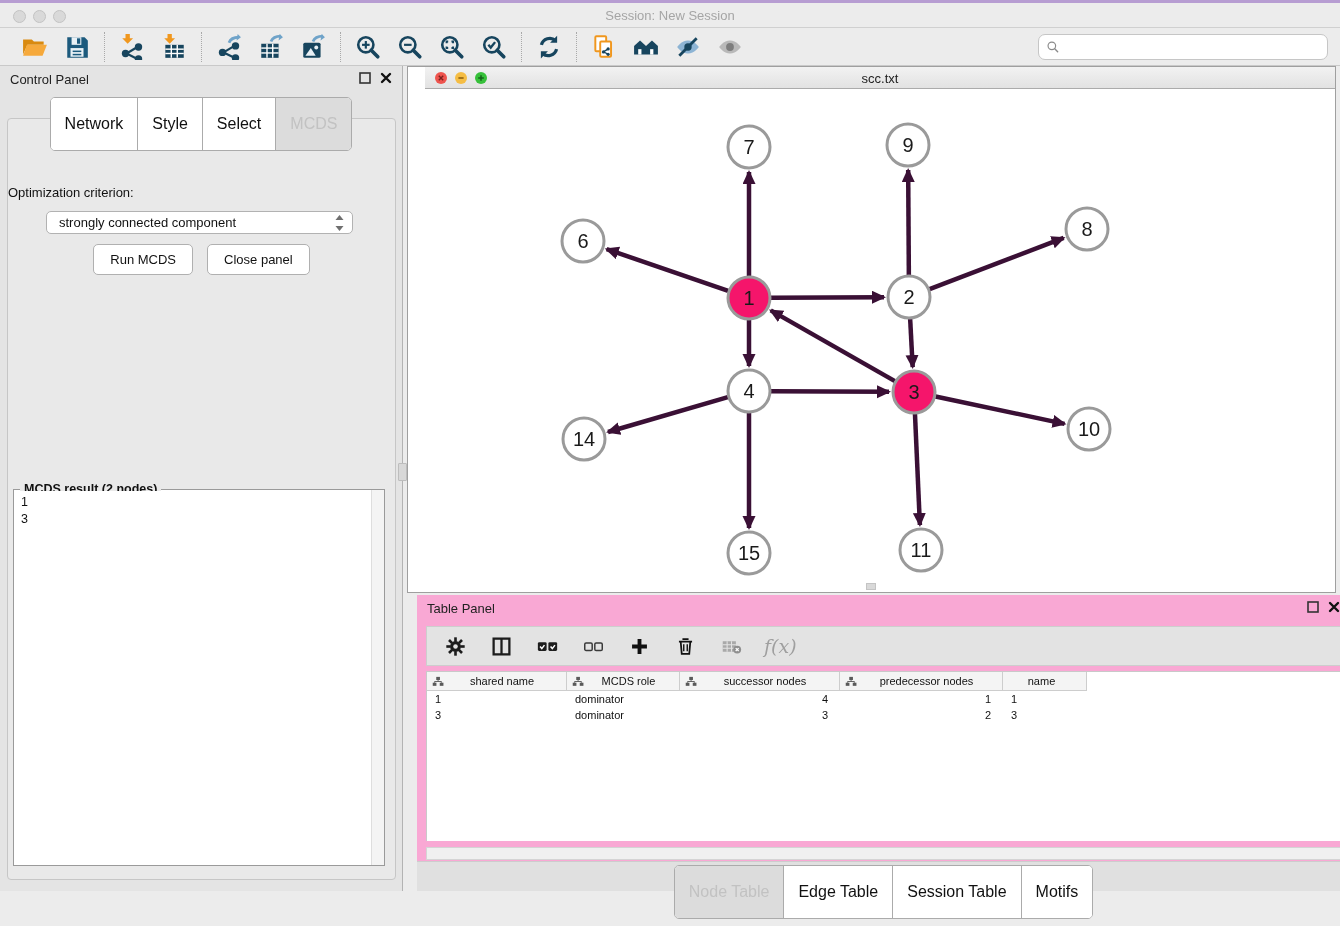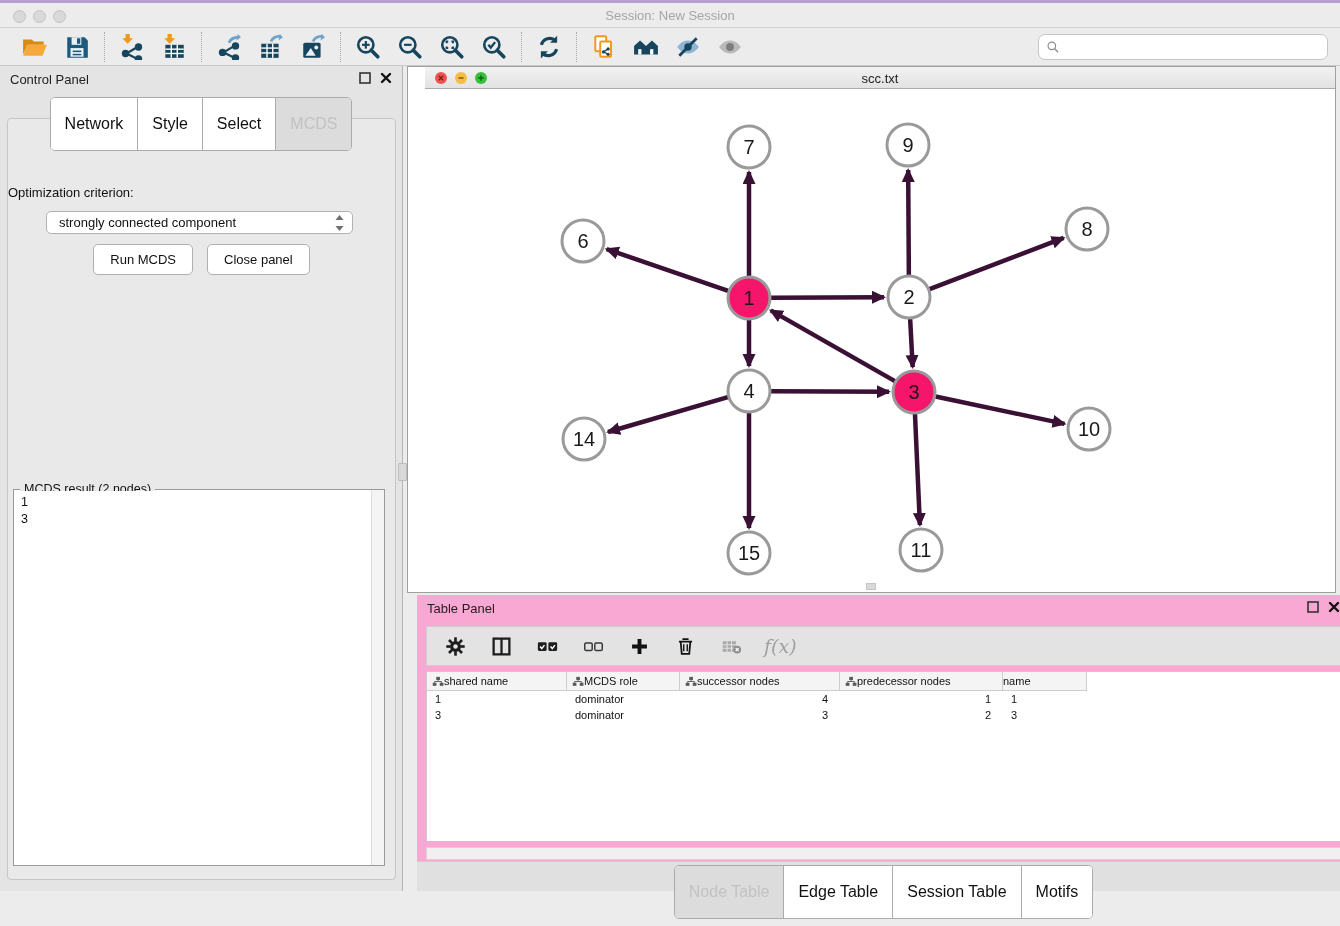--- a/index.html
+++ b/index.html
@@ -33,21 +33,21 @@
   .seg-tab:last-child { border-right:none; }
   .seg-tab.selected { background:#dcdcdc; color:#c2c2c2; }
   .cp-tabs-row { position:absolute; left:0; top:31px; width:100%; text-align:center; z-index:2; }
   .cp-content { position:absolute; left:7px; top:52px; width:389px; height:762px; background:#e9e9e9; border:1px solid #c6c6c6; border-radius:4px; }
   .opt-label { position:absolute; left:0; right:0; top:66px; text-align:left; font-size:13px; color:#111; }
   .criterion-select { position:absolute; left:38px; top:92px; width:307px; height:23px; background:#fff; border:1px solid #b2b2b2; border-radius:5px; font-size:13px; color:#111; display:flex; align-items:center; padding-left:12px; }
   .criterion-select .stepper { position:absolute; right:8px; top:3px; }
   .cp-buttons { position:absolute; left:0; right:0; top:125px; display:flex; justify-content:center; gap:14px; }
   .aq-btn { background:#fff; border:1px solid #b0b0b0; border-radius:5px; font-size:13px; color:#111; padding:3px 16px; height:31px; font-family:inherit; }
   .result-box { position:absolute; left:5px; top:370px; width:372px; height:377px; border:1px solid #9a9a9a; background:#fff; }
-  .result-legend { position:absolute; left:6px; top:-8px; background:#e9e9e9; padding:0 4px; font-size:12.5px; color:#111; }
+  .result-legend { position:absolute; left:6px; top:-8px; background:#e9e9e9; padding:0 4px; font-size:12.5px; color:#111;font-weight:bold; }
   .result-text { position:absolute; inset:1px 13px 1px 1px; background:#fff; font-size:12.5px; color:#111; line-height:17px; padding:3px 0 0 6px; white-space:pre-line; }
   .result-scroll { position:absolute; right:0; top:0; bottom:0; width:13px; background:#f4f4f4; border-left:1px solid #dedede; }
 
   .v-splitter-grip { position:absolute; left:398px; top:463px; width:9px; height:18px; background:#d8d8d8; border:1px solid #bdbdbd; border-radius:1px; }
 
   
   .net-window { position:absolute; left:407px; top:66px; width:929px; height:527px; border:1px solid #9f9f9f; background:#fff; }
   .net-titlebar { position:absolute; left:17px; top:0; right:0; height:22px; background:linear-gradient(#f2f2f2,#e2e2e2); border-bottom:1px solid #ababab; }
   .net-titlebar .net-title { position:absolute; left:0; right:0; top:4px; text-align:center; font-size:13px; color:#222; }
   .traffic { position:absolute; top:5px; width:12px; height:12px; border-radius:50%; }
@@ -58,21 +58,21 @@
   
   .table-panel { position:absolute; left:417px; top:595px; width:933px; height:296px; background:#f9a8d4; }
   .tp-toolbar { position:absolute; left:9px; top:31px; width:915px; height:40px; background:#e3e3e3; border:1px solid #cdcdcd; display:flex; align-items:center; gap:20px; padding-left:15px; }
   .tp-btn { width:26px; height:26px; display:flex; align-items:center; justify-content:center; }
   .tp-btn svg { width:21px; height:21px; }
   .fx-label { font-family:"DejaVu Serif",serif; font-style:italic; font-size:19px; color:#9f9f9f; }
   .tp-table { position:absolute; left:9px; top:76px; width:915px; height:170px; background:#fff; border:1px solid #c9c9c9; border-bottom:none; overflow:hidden; }
   .tp-head { display:flex; height:19px; }
   .th-cell { background:#f4f4f4; border-right:1px solid #cdcdcd; border-bottom:1px solid #cdcdcd; display:flex; align-items:center; font-size:11px; color:#111; }
   .th-cell .th-icon { margin-left:5px; display:flex; }
-  .th-cell .th-label { flex:1; padding-right:6px; }
+  .th-cell .th-label { flex:1; text-align:center; padding-right:6px; }
   .tp-row { display:flex; height:16px; align-items:center; font-size:11px; color:#111; }
   .td-cell { height:16px; line-height:16px; }
   .hscroll-strip { position:absolute; left:9px; top:252px; width:915px; height:13px; background:#f0f0f0; border:1px solid #d4d4d4; }
   .tp-tabbar { position:absolute; left:0px; top:266px; width:933px; height:30px; background:#e0e0e0; border-top:1px solid #cdcdcd; text-align:center; padding-top:3px; }
 
   
   .statusbar { position:absolute; left:0; top:891px; width:1340px; height:35px; background:#ececec; border-top:1px solid #c9c9c9; }
   .status-list-btn { position:absolute; left:11px; top:5px; width:29px; height:24px; background:#f4f4f4; border:1px solid #b9b9b9; display:flex; align-items:center; justify-content:center; }
   .memory-btn { position:absolute; right:8px; top:4px; width:71px; height:26px; background:#f6f6f6; border:1px solid #bdbdbd; display:flex; align-items:center; justify-content:center; gap:5px; font-size:12px; color:#111; }
   .memory-dot { width:12px; height:12px; border-radius:50%; background:#2a9235; }

